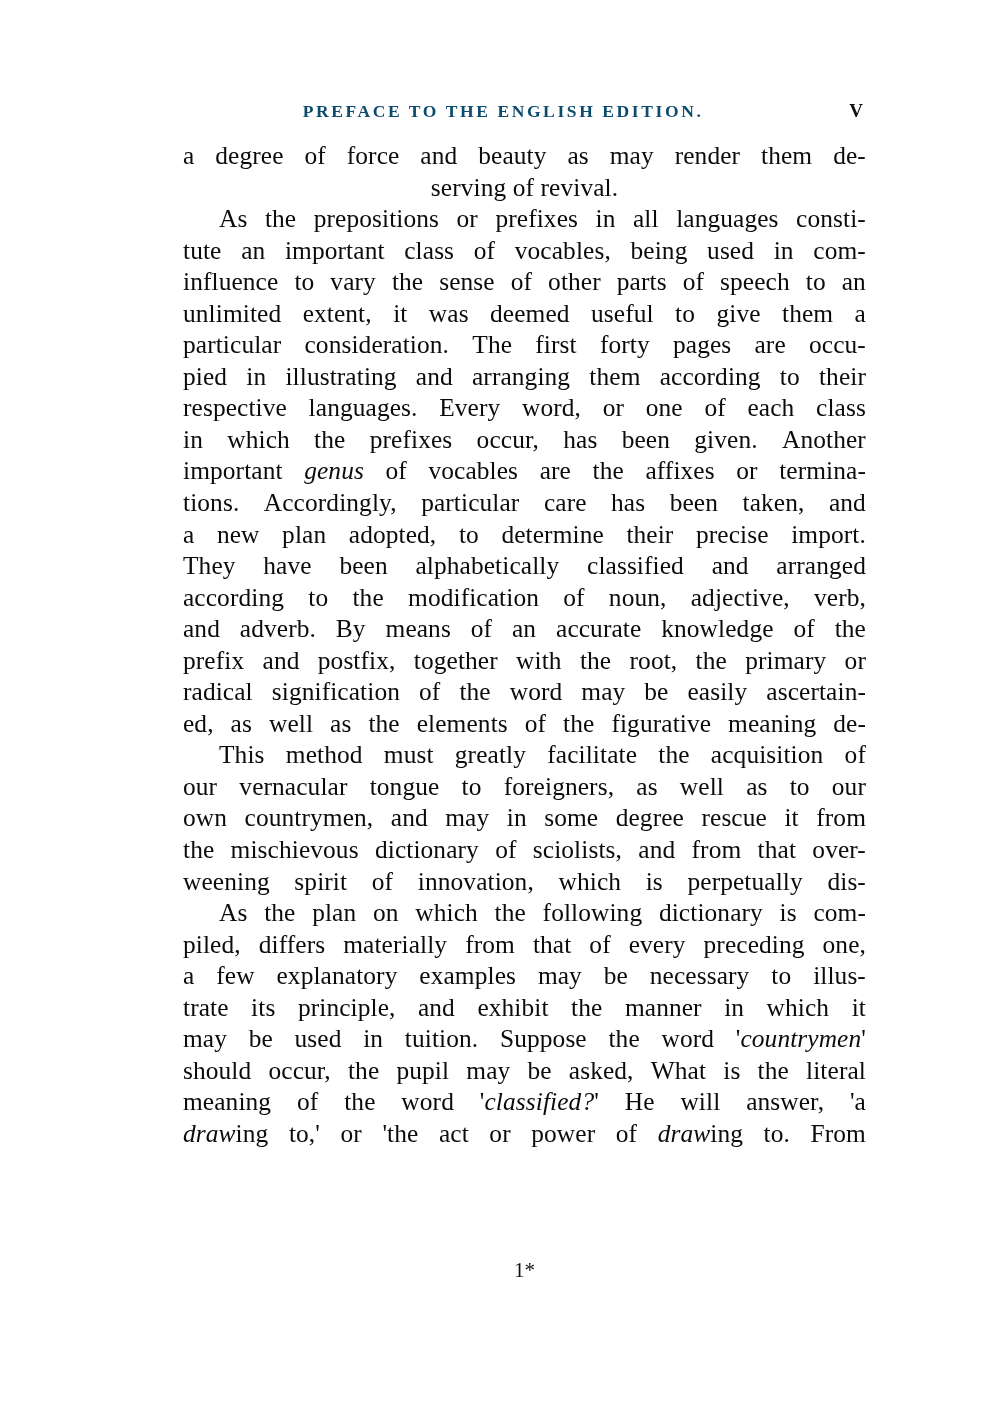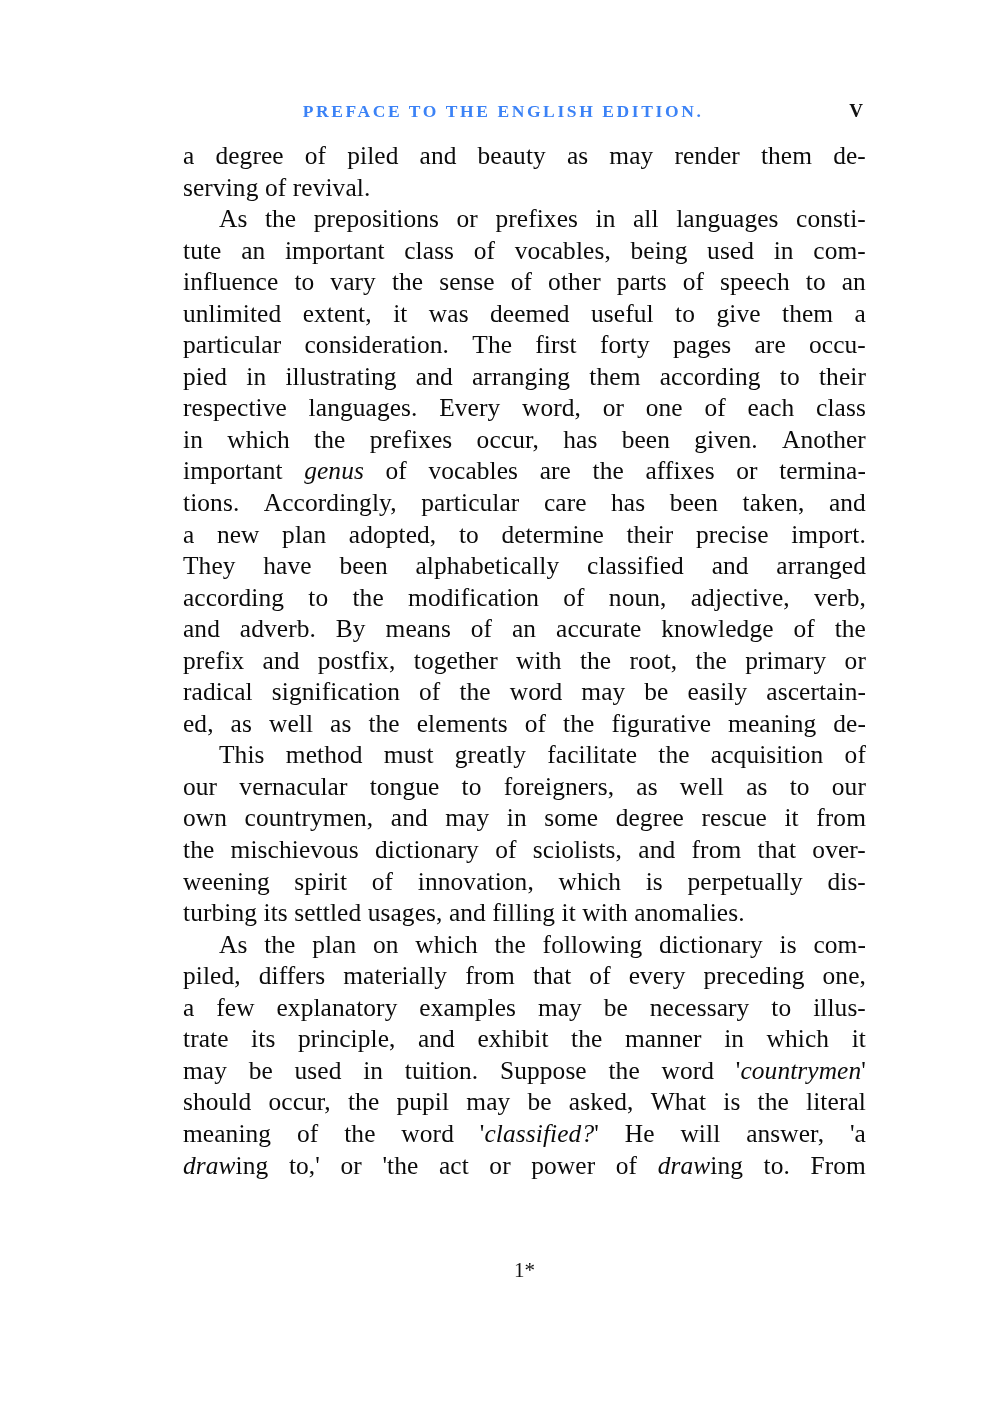--- a/index.html
+++ b/index.html
@@ -29,21 +29,21 @@
     position: absolute;
     left: 0;
     top: 0;
     width: 640px;
     text-align: center;
     font-size: 17.5px;
     font-weight: bold;
     letter-spacing: 2.6px;
     line-height: 22px;
     white-space: nowrap;
-    color: #3b82f6;
+    color: #0c4a6e;
   }
   .running-head-folio {
     position: absolute;
     right: 2px;
     top: 0;
     font-size: 19px;
     font-weight: bold;
     line-height: 22px;
     color: #111111;
   }
@@ -78,20 +78,21 @@
     margin-left: 36px;
   }
   .line .w {
     display: inline-block;
     white-space: pre;
   }
   
   .line.last {
     display: block;
     width: 683px;
+    text-align: center;
   }
   .line i {
     margin-top: 36px;
   }
 
   
   .signature {
     position: absolute;
     left: 183px;
     top: 1258px;
@@ -110,21 +111,21 @@
   <div class="running-head">
     <div class="running-head-title">PREFACE TO THE ENGLISH EDITION.</div>
     <div class="running-head-folio">V</div>
   </div>
 
   <div class="textblock" id="textblock">
       <div class="line j">
         <span class="w">a</span>
         <span class="w">degree</span>
         <span class="w">of</span>
-        <span class="w">piled</span>
+        <span class="w">force</span>
         <span class="w">and</span>
         <span class="w">beauty</span>
         <span class="w">as</span>
         <span class="w">may</span>
         <span class="w">render</span>
         <span class="w">them</span>
         <span class="w">de-</span>
       </div>
       <div class="line last"><span class="w">serving</span> <span class="w">of</span> <span class="w">revival.</span></div>
       <div class="line j indent">
@@ -366,21 +367,20 @@
       <div class="line j">
         <span class="w">weening</span>
         <span class="w">spirit</span>
         <span class="w">of</span>
         <span class="w">innovation,</span>
         <span class="w">which</span>
         <span class="w">is</span>
         <span class="w">perpetually</span>
         <span class="w">dis-</span>
       </div>
-      <div class="line last"><span class="w">turbing</span> <span class="w">its</span> <span class="w">settled</span> <span class="w">usages,</span> <span class="w">and</span> <span class="w">filling</span> <span class="w">it</span> <span class="w">with</span> <span class="w">anomalies.</span></div>
       <div class="line j indent">
         <span class="w">As</span>
         <span class="w">the</span>
         <span class="w">plan</span>
         <span class="w">on</span>
         <span class="w">which</span>
         <span class="w">the</span>
         <span class="w">following</span>
         <span class="w">dictionary</span>
         <span class="w">is</span>

